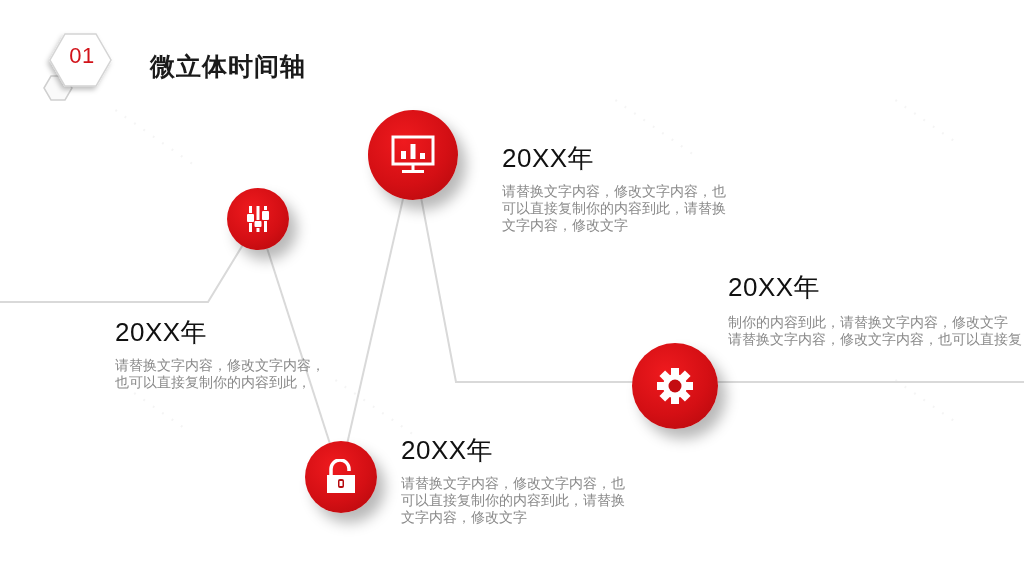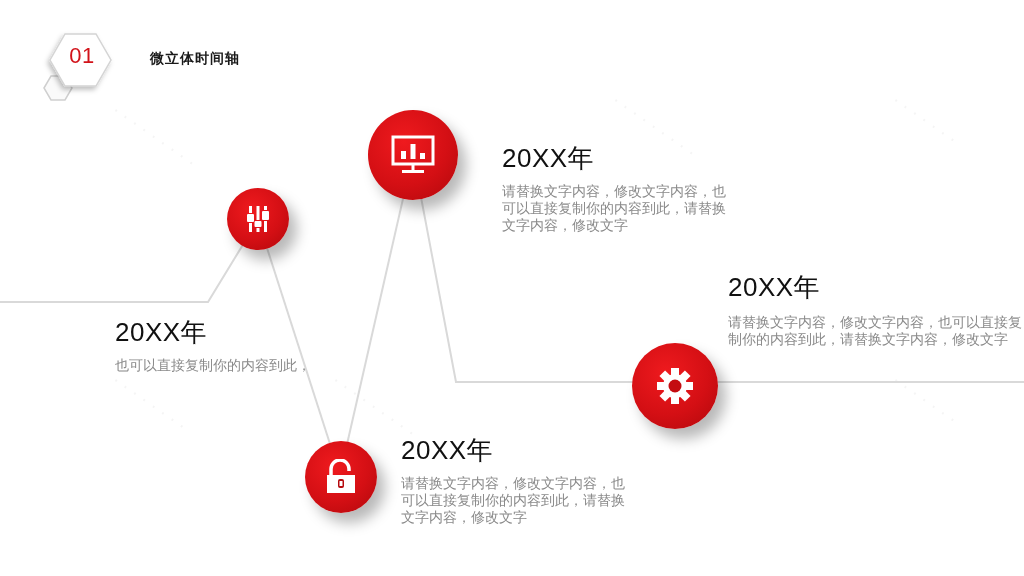--- a/index.html
+++ b/index.html
@@ -10,21 +10,21 @@
   }
   .slide { position:absolute; left:0; top:0; width:1024px; height:576px; }
   .lines { position:absolute; left:0; top:0; width:1024px; height:576px; }
 
   .hex-badge { position:absolute; left:36px; top:26px; width:90px; height:80px; }
   .badge-num {
     position:absolute; left:50px; top:43px; width:64px; text-align:center;
     font-family:"Liberation Sans", sans-serif; font-size:22px; color:#d2131a; letter-spacing:0.5px;
   }
   .page-title {
-    position:absolute; left:150px; top:50px; font-size:14px; font-weight:bold; color:#1a1a1a;
+    position:absolute; left:150px; top:50px; font-size:25px; font-weight:bold; color:#1a1a1a;
     letter-spacing:1px;
   }
 
   .node {
     position:absolute; border-radius:50%;
     background:radial-gradient(circle at 40% 35%, #ef1a1e 0%, #d40f14 55%, #b0080c 100%);
     box-shadow: 8px 10px 14px rgba(0,0,0,0.28);
     display:flex; align-items:center; justify-content:center;
   }
   .node svg { display:block; }
@@ -131,36 +131,37 @@
           <rect x="2" y="16" width="8" height="8" transform="rotate(45 20 20)"></rect>
           <rect x="30" y="16" width="8" height="8" transform="rotate(45 20 20)"></rect>
         </g>
         <circle cx="20" cy="20" r="6.5" fill="#c40c11"></circle>
       </svg>
     </span>
   </div>
 
   <div class="year" style="left:115px;top:315px;">20XX年</div>
   <div class="desc" style="left:115px;top:357px;">
+    <div>请替换文字内容，修改文字内容，</div>
     <div>也可以直接复制你的内容到此，</div>
   </div>
 
   <div class="year" style="left:401px;top:433px;">20XX年</div>
   <div class="desc" style="left:401px;top:475px;">
     <div>请替换文字内容，修改文字内容，也</div>
     <div>可以直接复制你的内容到此，请替换</div>
     <div>文字内容，修改文字</div>
   </div>
 
   <div class="year" style="left:502px;top:141px;">20XX年</div>
   <div class="desc" style="left:502px;top:183px;">
     <div>请替换文字内容，修改文字内容，也</div>
     <div>可以直接复制你的内容到此，请替换</div>
     <div>文字内容，修改文字</div>
   </div>
 
   <div class="year" style="left:728px;top:270px;">20XX年</div>
   <div class="desc" style="left:728px;top:314px;">
+    <div>制你的内容到此，请替换文字内容，修改文字</div>
     <div>请替换文字内容，修改文字内容，也可以直接复</div>
-    <div>制你的内容到此，请替换文字内容，修改文字</div>
   </div>
 
 </div>
 
 </body></html>

